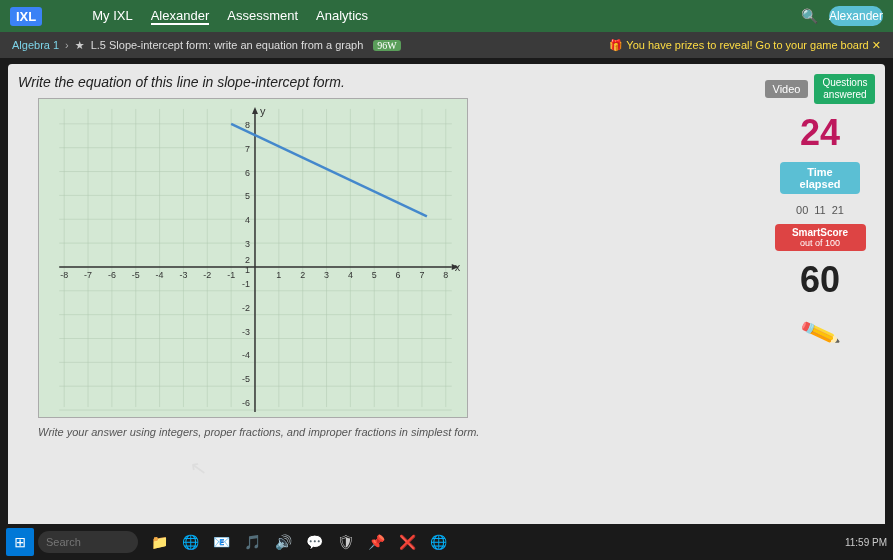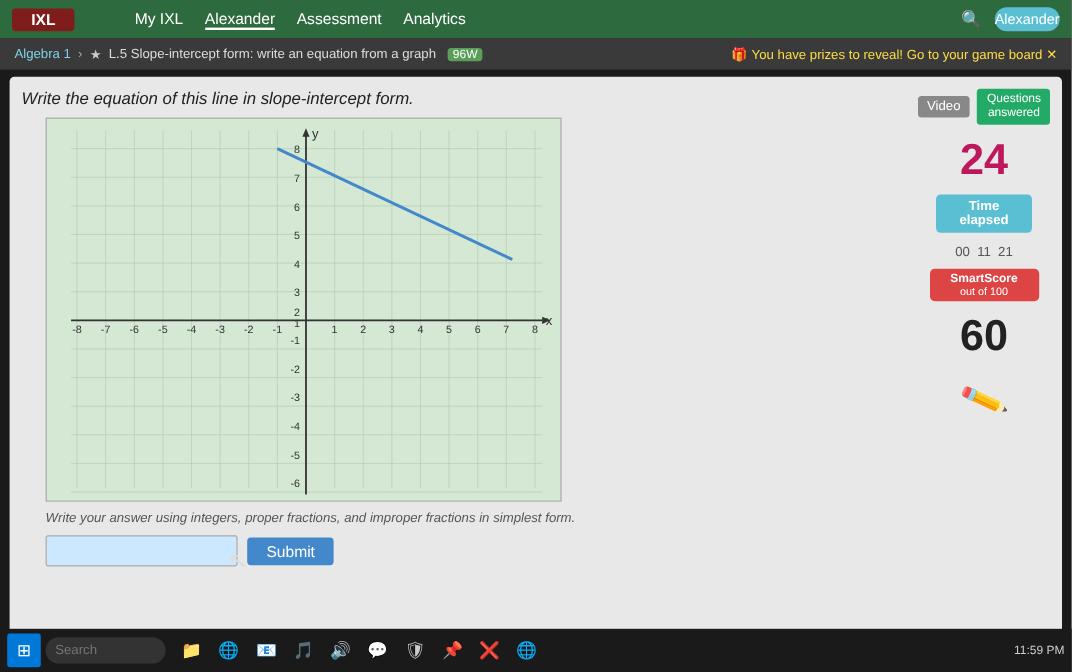--- a/index.html
+++ b/index.html
@@ -19,25 +19,25 @@
       align-items: center;
       padding: 0 10px;
       gap: 20px;
     }
     #logo-area {
       display: flex;
       align-items: center;
       gap: 4px;
     }
     #logo-box {
-      background: #7f1d1d;
+      background: #3b82f6;
       color: white;
       font-weight: bold;
       font-size: 13px;
-      padding: 2px 16px;
+      padding: 2px 6px;
       border-radius: 3px;
     }
     #nav-links {
       display: flex;
       gap: 18px;
       margin-left: 30px;
     }
     .nav-link {
       color: white;
       font-size: 13px;
@@ -82,20 +82,21 @@
     #breadcrumb-bar a { color: #7dd4e8; text-decoration: none; }
     .breadcrumb-sep { color: #aaa; }
     #skill-label { color: #ddd; }
     #skill-score {
       background: #5a9e5a;
       color: white;
       border-radius: 3px;
       padding: 0 4px;
       font-size: 10px;
       margin-left: 4px;
+      font-family: Liberation Serif, serif;
     }
     #prize-area {
       margin-left: auto;
       color: #ffdd44;
       font-size: 11px;
     }
     #prize-area a { color: #ffdd44; }
 
     
     #main {
@@ -448,24 +449,20 @@
 
         <text x="212" y="175" font-size="9" fill="#333" text-anchor="end">1</text>
 
         <line x1="193" y1="25" x2="390" y2="118" stroke="#4488cc" stroke-width="2.5"></line>
 
       </svg>
     </div>
 
     <div id="answer-instruction">Write your answer using integers, proper fractions, and improper fractions in simplest form.</div>
 
-    <div id="answer-input-area">
-      <input type="text" id="answer-input" style="background: rgb(204, 232, 255);" placeholder="">
-      <button id="submit-btn">Submit</button>
-    </div>
   </div>
 
   <div id="right-panel">
     <div id="video-questions-row">
       <button id="video-btn">Video</button>
       <button id="questions-answered-btn">Questions answered</button>
     </div>
 
     <div id="score-count">24</div>
 

